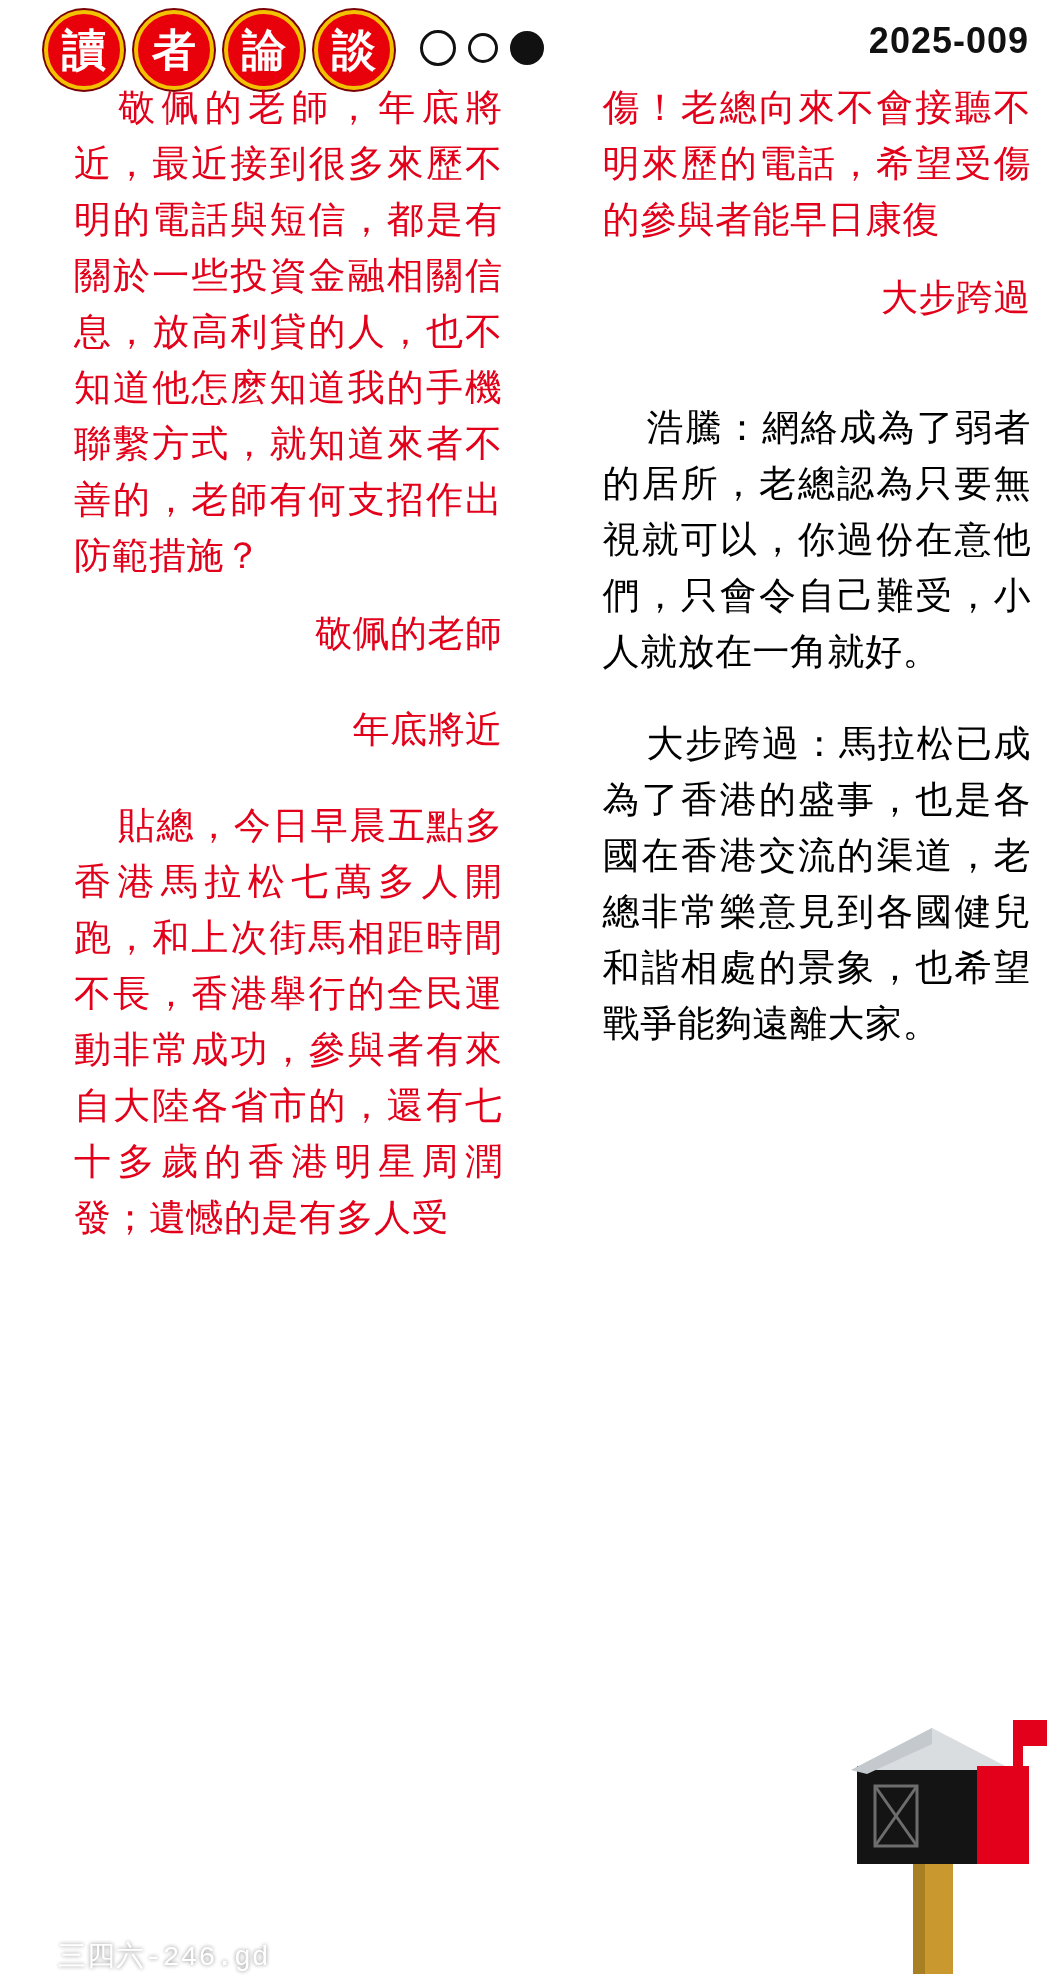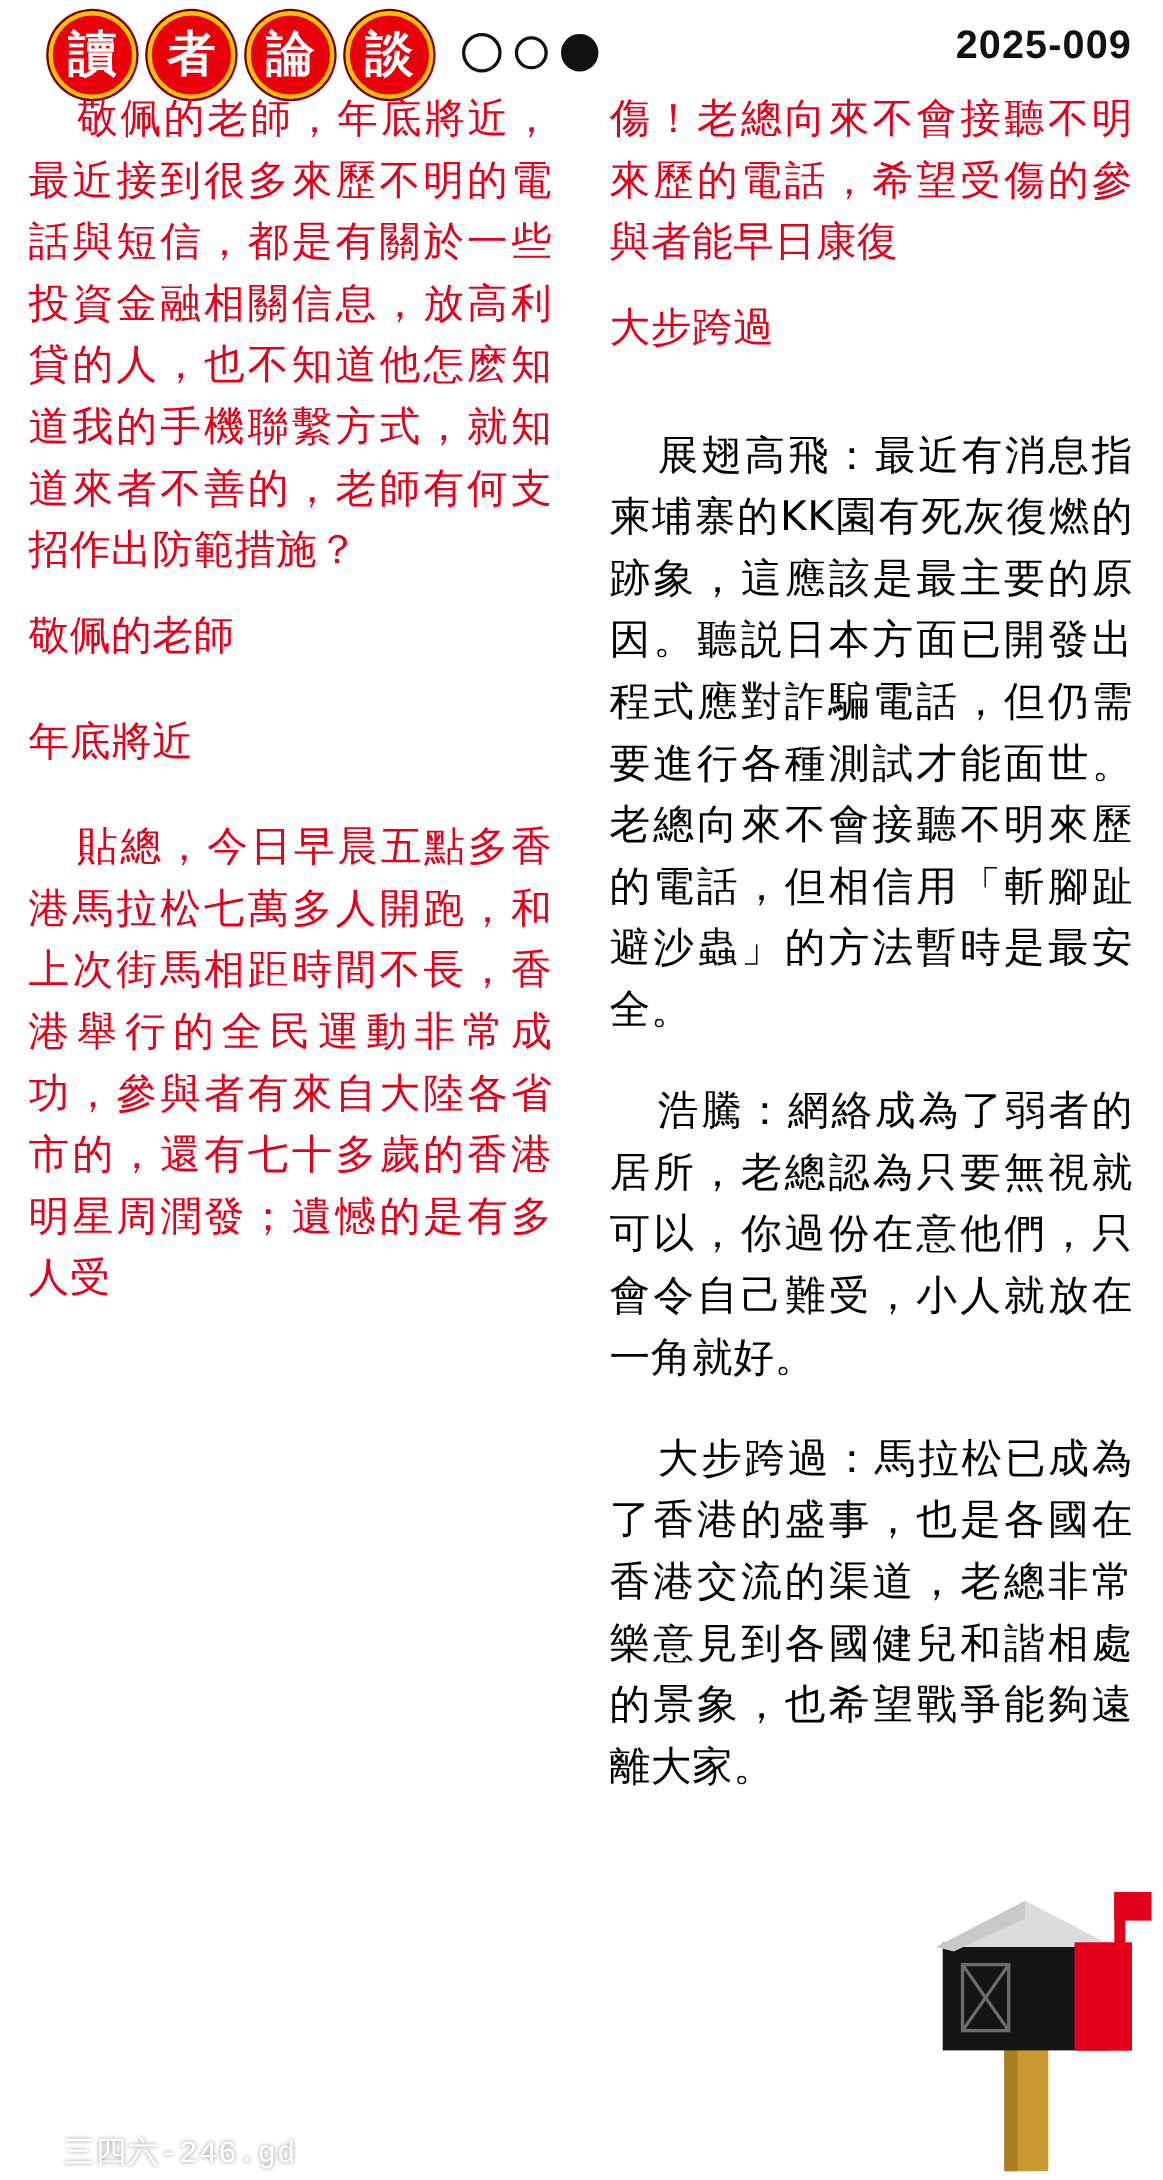--- a/index.html
+++ b/index.html
@@ -80,37 +80,39 @@
     left: 0;
     width: 1057px;
     height: 1870px;
     display: flex;
     gap: 0;
   }
   .column {
     width: 528px;
     padding: 0 26px;
     box-sizing: border-box;
+    margin-left: 48px;
   }
   .para {
     font-family: "DejaVu Sans", sans-serif;
     font-size: 37px;
     line-height: 56px;
     text-align: justify;
     text-justify: inter-character;
     margin: 0 0 22px 0;
     letter-spacing: 0.5px;
   }
   .para.indent { text-indent: 44px; }
   .red { color: #e2001a; }
   .black { color: #000000; }
   .sig {
     font-family: "DejaVu Sans", sans-serif;
     font-size: 37px;
     line-height: 56px;
+    text-align: right;
     margin: 0 0 26px 0;
     letter-spacing: 0.5px;
   }
   .gap-small { height: 14px; }
   .gap-med { height: 34px; }
 
   
   #mailbox {
     position: absolute;
     right: 10px;
@@ -184,21 +186,20 @@
     <div class="gap-small"></div>
     <p class="sig red">年底將近</p>
     <div class="gap-small"></div>
     <p class="para indent red">貼總，今日早晨五點多香港馬拉松七萬多人開跑，和上次街馬相距時間不長，香港舉行的全民運動非常成功，參與者有來自大陸各省市的，還有七十多歲的香港明星周潤發；遺憾的是有多人受</p>
   </div>
 
   <div class="column">
     <p class="para red">傷！老總向來不會接聽不明來歷的電話，希望受傷的參與者能早日康復</p>
     <p class="sig red">大步跨過</p>
     <div class="gap-med"></div>
-    <p class="para indent black">展翅高飛：最近有消息指柬埔寨的KK園有死灰復燃的跡象，這應該是最主要的原因。聽説日本方面已開發出程式應對詐騙電話，但仍需要進行各種測試才能面世。老總向來不會接聽不明來歷的電話，但相信用「斬腳趾避沙蟲」的方法暫時是最安全。</p>
     <div class="gap-small"></div>
     <p class="para indent black">浩騰：網絡成為了弱者的居所，老總認為只要無視就可以，你過份在意他們，只會令自己難受，小人就放在一角就好。</p>
     <div class="gap-small"></div>
     <p class="para indent black">大步跨過：馬拉松已成為了香港的盛事，也是各國在香港交流的渠道，老總非常樂意見到各國健兒和諧相處的景象，也希望戰爭能夠遠離大家。</p>
   </div>
 </div>
 
 <svg id="mailbox" viewBox="0 0 220 270">
 
   <rect x="86" y="150" width="40" height="120" fill="#c9982f"></rect>

